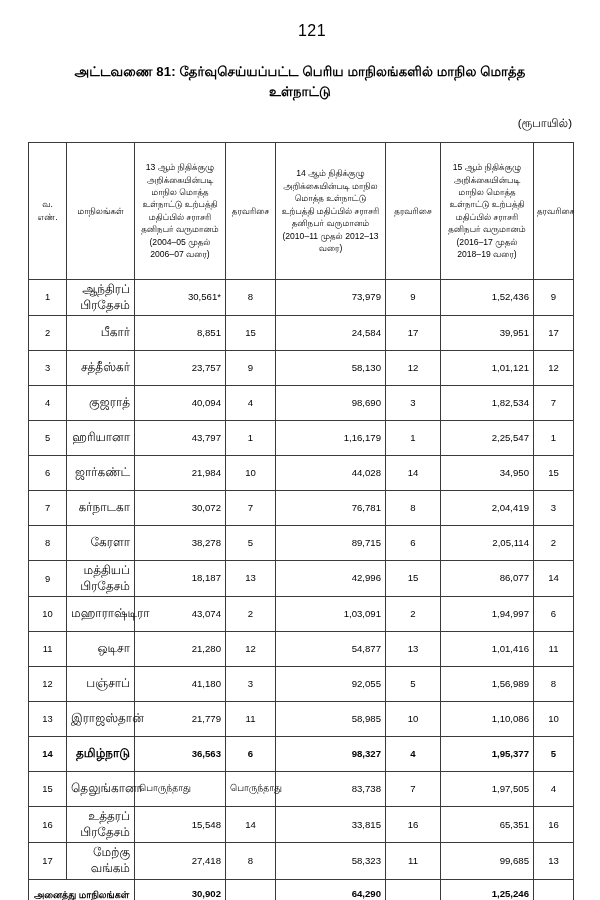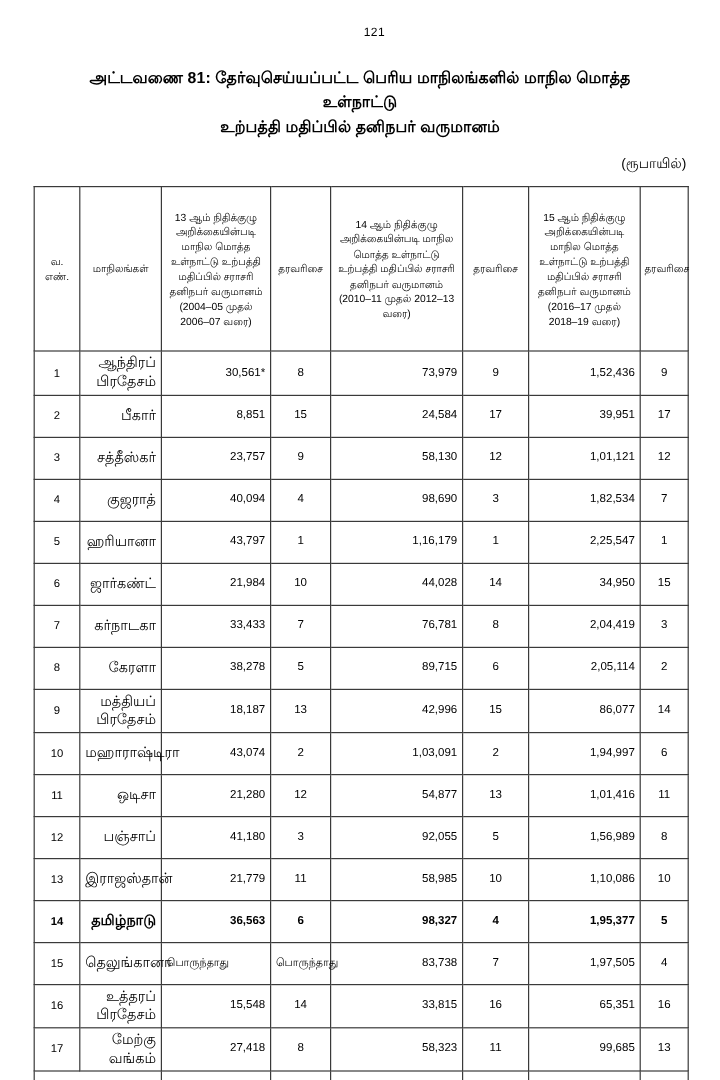--- a/index.html
+++ b/index.html
@@ -17,21 +17,21 @@
   }
   .page {
     width: 600px;
     height: 900px;
     box-sizing: border-box;
     padding: 0;
     position: relative;
   }
   .page-number {
     text-align: center;
-    font-size: 10px;
+    font-size: 16px;
     margin-top: 22px;
     letter-spacing: 0.4px;
     padding-left: 24px;
   }
   .doc-title {
     text-align: center;
     font-size: 13.2px;
     font-weight: bold;
     line-height: 1.55;
     margin: 22px 46px 0 46px;
@@ -89,21 +89,20 @@
 </style>
 </head>
 <body>
 
 <div class="page">
 
   <div class="page-number">121</div>
 
   <div class="doc-title">
     <div>அட்டவணை 81: தேர்வுசெய்யப்பட்ட பெரிய மாநிலங்களில் மாநில மொத்த உள்நாட்டு</div>
-    <div>உற்பத்தி மதிப்பில் தனிநபர் வருமானம்</div>
   </div>
 
   <div class="unit-line">(ரூபாயில்)</div>
 
   <table class="data-table">
     <colgroup>
       <col class="c-sno">
         <col class="c-state">
         <col class="c-v1">
         <col class="c-r1">
@@ -181,21 +180,21 @@
           <td class="val">21,984</td>
           <td class="rank">10</td>
           <td class="val">44,028</td>
           <td class="rank">14</td>
           <td class="val">34,950</td>
           <td class="rank">15</td>
         </tr>
         <tr>
           <td class="sno">7</td>
           <td class="state">கர்நாடகா</td>
-          <td class="val">33,433</td>
+          <td class="val">30,072</td>
           <td class="rank">7</td>
           <td class="val">76,781</td>
           <td class="rank">8</td>
           <td class="val">2,04,419</td>
           <td class="rank">3</td>
         </tr>
         <tr>
           <td class="sno">8</td>
           <td class="state">கேரளா</td>
           <td class="val">38,278</td>

